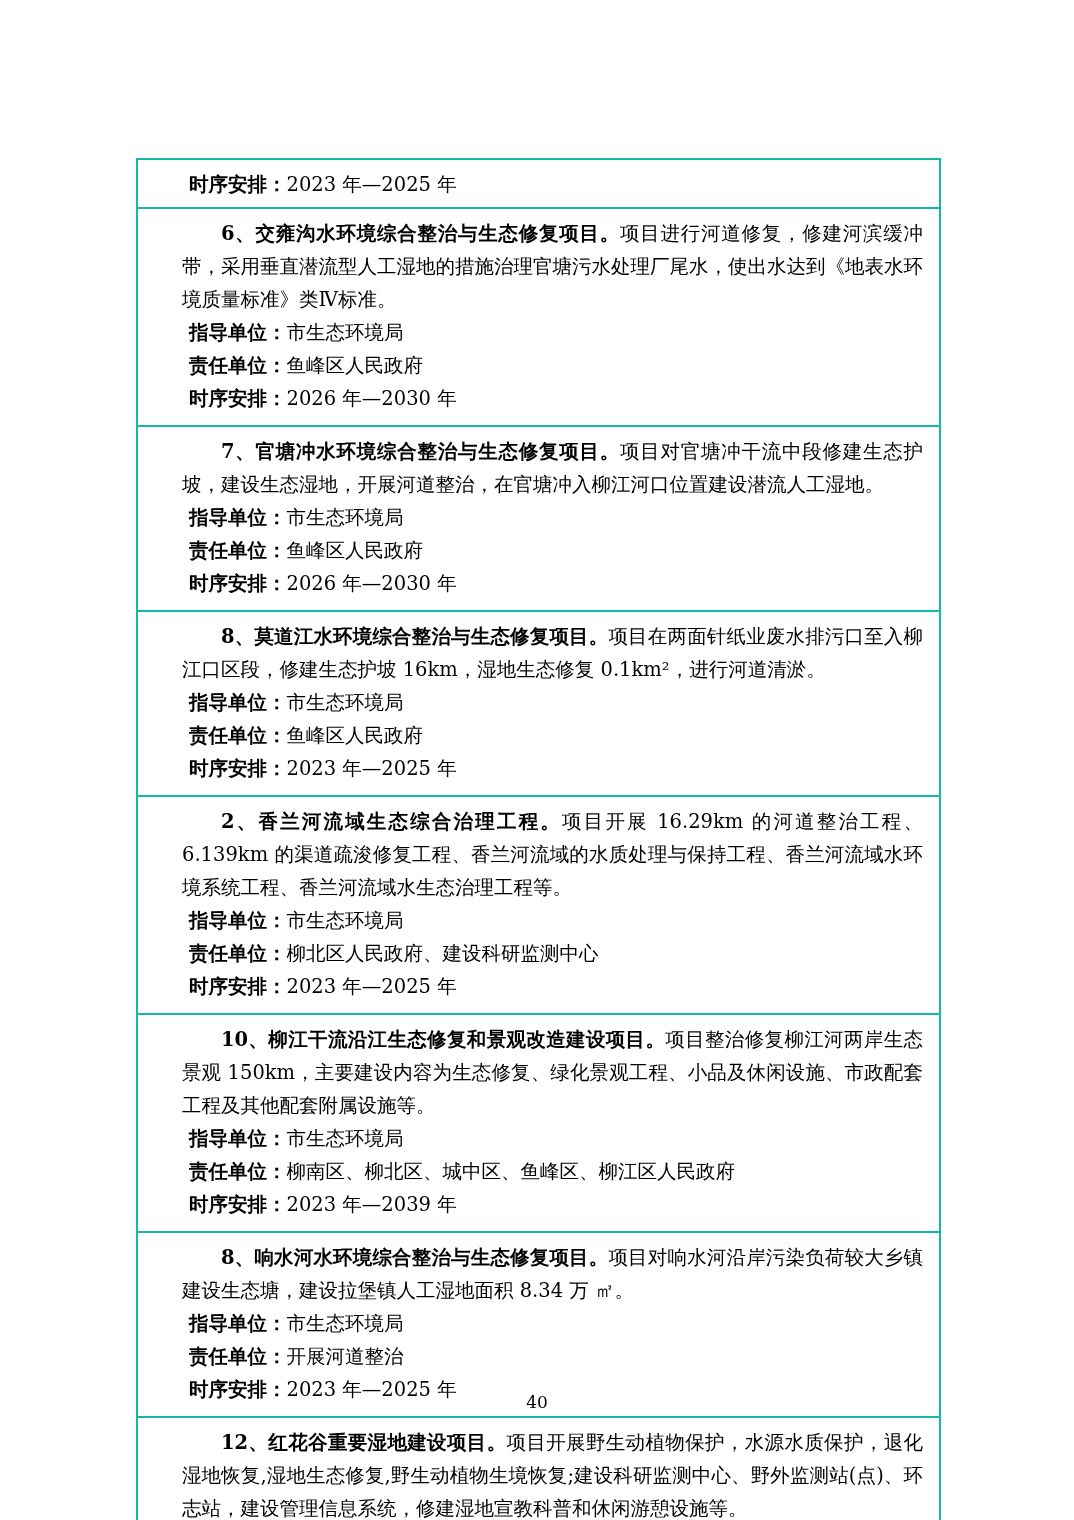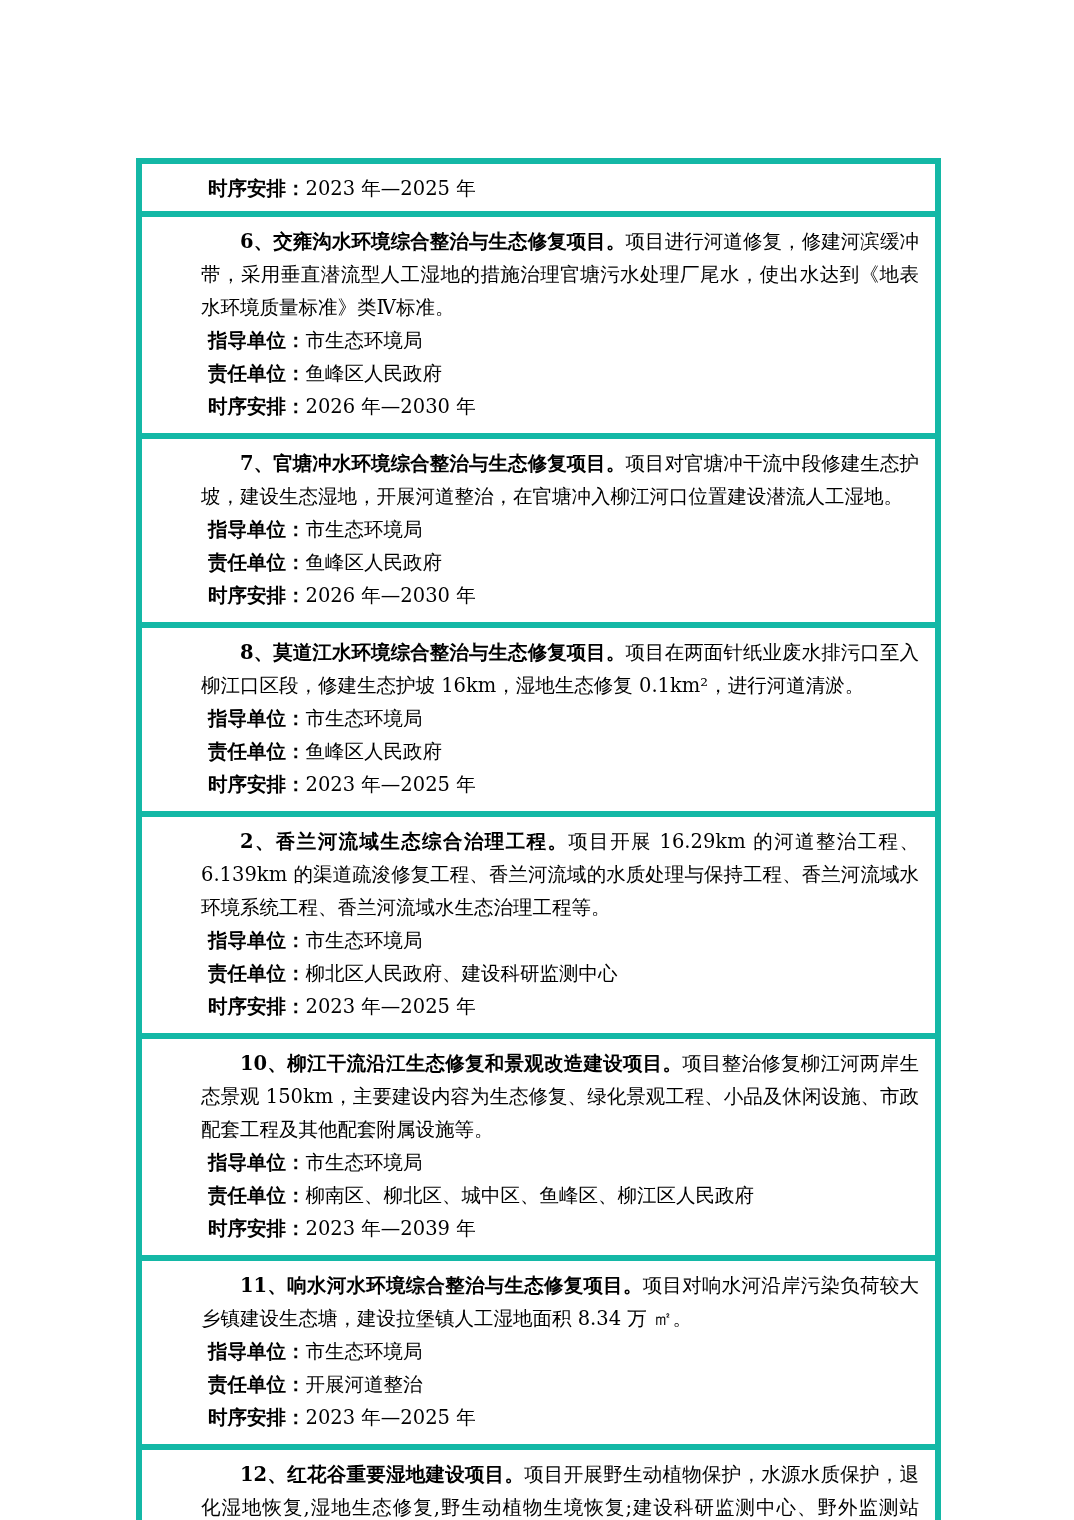--- a/index.html
+++ b/index.html
@@ -20,22 +20,22 @@
     box-sizing: border-box;
   }
   .doc-table {
     position: absolute;
     left: 136px;
     top: 158px;
     width: 805px;
     border-collapse: collapse;
   }
   .doc-table td {
-    border: 6px solid #14b8a6;
-    padding: 8px 16px 10px 27px;
+    border: 2px solid #14b8a6;
+    padding: 8px 16px 10px 12px;
     vertical-align: top;
   }
   .cell-para {
     font-size: 19.5px;
     line-height: 33px;
     text-align: justify;
     text-justify: inter-ideograph;
     margin: 0;
   }
   .indent {
@@ -122,29 +122,30 @@
         <td>
           <p class="cell-para indent"><span class="bold">10、柳江干流沿江生态修复和景观改造建设项目。</span><span>项目整治修复柳江河两岸生态景观 150km，主要建设内容为生态修复、绿化景观工程、小品及休闲设施、市政配套工程及其他配套附属设施等。</span></p>
           <p class="field-line"><span class="field-label">指导单位：</span><span class="field-value">市生态环境局</span></p>
           <p class="field-line"><span class="field-label">责任单位：</span><span class="field-value">柳南区、柳北区、城中区、鱼峰区、柳江区人民政府</span></p>
           <p class="field-line"><span class="field-label">时序安排：</span><span class="field-value">2023 年—2039 年</span></p>
         </td>
       </tr>
 
       <tr>
         <td>
-          <p class="cell-para indent"><span class="bold">11、响水河水环境综合整治与生态修复项目。</span><span>项目对响水河沿岸污染负荷较大乡镇建设生态塘，建设拉堡镇人工湿地面积 8.34 万 ㎡。</span></p>
+          <p class="cell-para indent"><span class="bold">8、响水河水环境综合整治与生态修复项目。</span><span>项目对响水河沿岸污染负荷较大乡镇建设生态塘，建设拉堡镇人工湿地面积 8.34 万 ㎡。</span></p>
           <p class="field-line"><span class="field-label">指导单位：</span><span class="field-value">市生态环境局</span></p>
           <p class="field-line"><span class="field-label">责任单位：</span><span class="field-value">开展河道整治</span></p>
           <p class="field-line"><span class="field-label">时序安排：</span><span class="field-value">2023 年—2025 年</span></p>
         </td>
       </tr>
 
       <tr>
         <td>
           <p class="cell-para indent"><span class="bold">12、红花谷重要湿地建设项目。</span><span>项目开展野生动植物保护，水源水质保护，退化湿地恢复,湿地生态修复,野生动植物生境恢复;建设科研监测中心、野外监测站(点)、环志站，建设管理信息系统，修建湿地宣教科普和休闲游憩设施等。</span></p>
         </td>
       </tr>
     </tbody>
   </table>
 
+  <div class="page-number">40</div>
 
 </div>
 
 </body></html>

